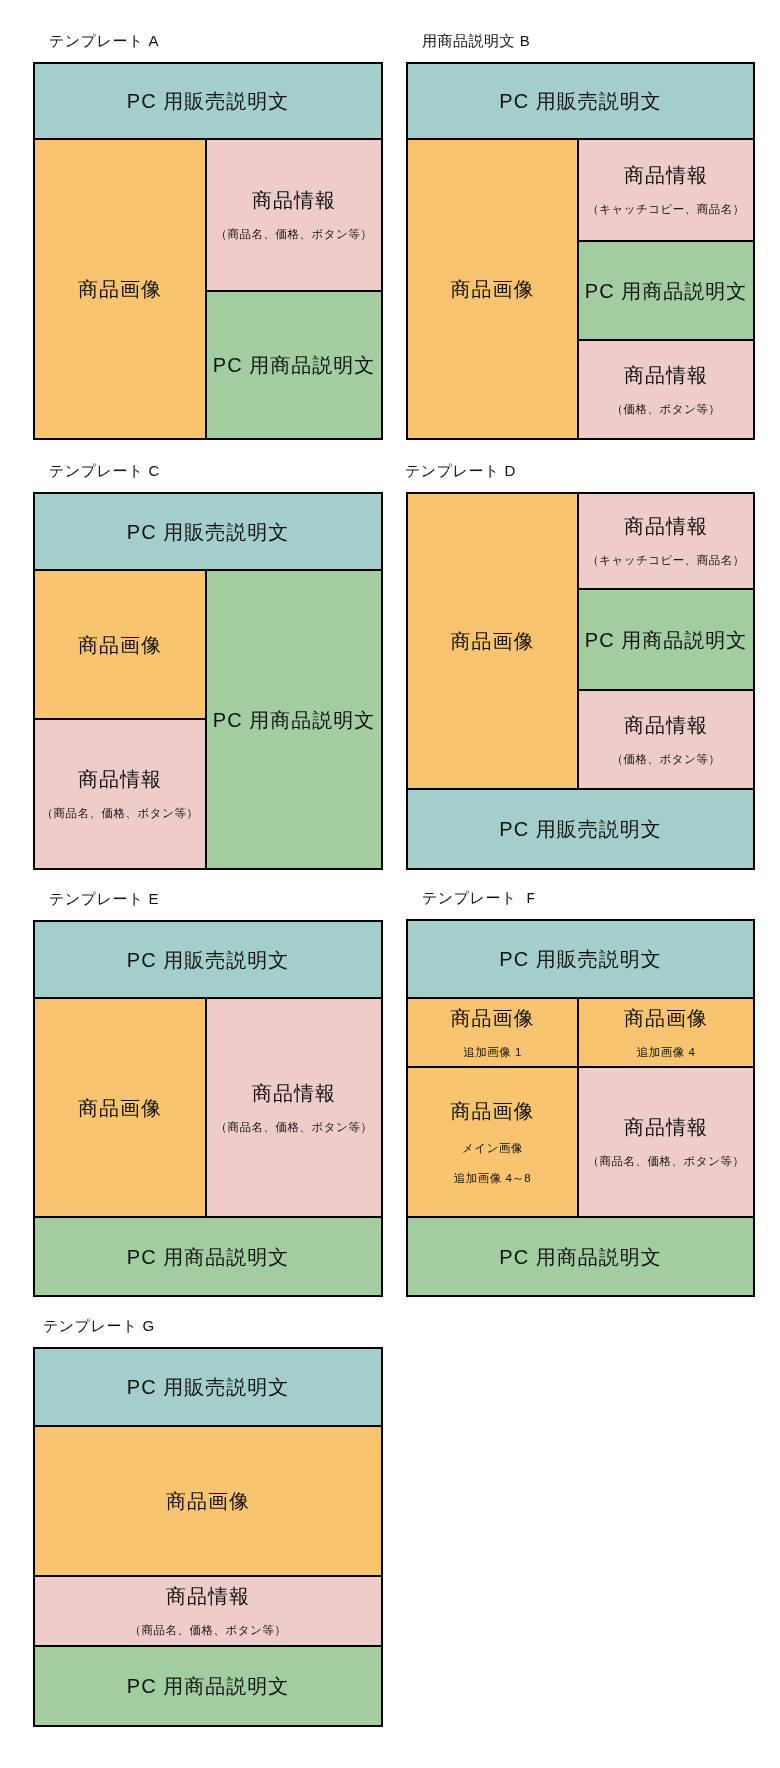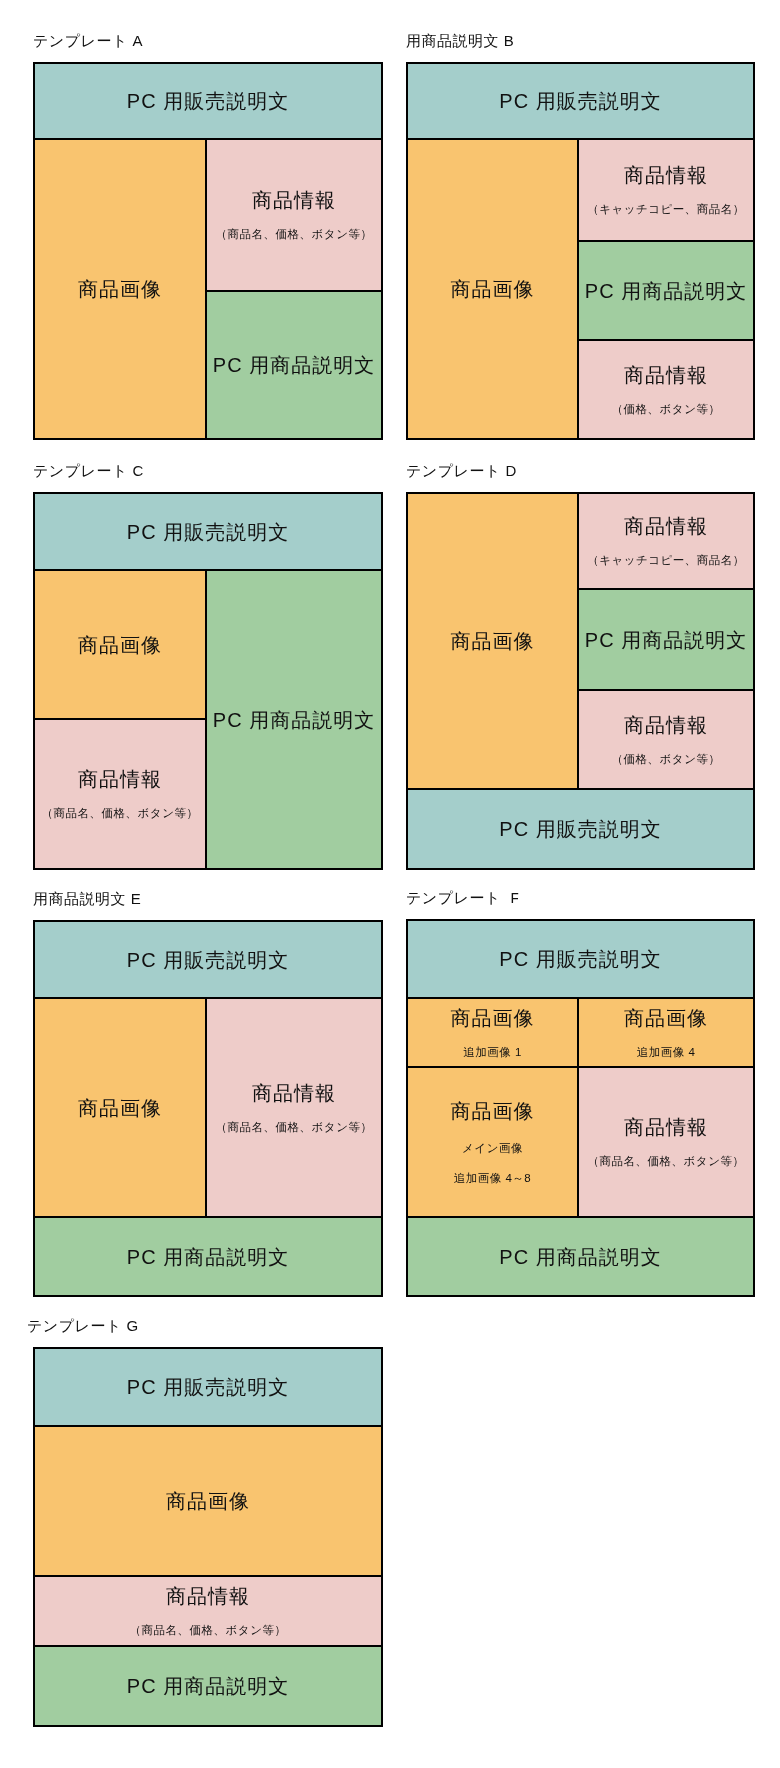--- a/index.html
+++ b/index.html
@@ -1,18 +1,18 @@
 <!DOCTYPE html>
 <html><head>
 <meta charset="utf-8">
 <style>
   html,body{margin:0;padding:0;background:#ffffff;}
   body{font-family:"Liberation Sans","DejaVu Sans",sans-serif;color:#111111;}
   #canvas{position:relative;width:780px;height:1768px;background:#ffffff;overflow:hidden;}
-  .tpl-title{position:absolute;font-size:15px;letter-spacing:0.5px;color:#111111;white-space:nowrap;}
+  .tpl-title{position:absolute;font-size:15px;letter-spacing:0.5px;color:#111111;white-space:nowrap;margin-left:16px;}
   .block{
     position:absolute;
     border:2px solid #000000;
     box-sizing:border-box;
     display:flex;flex-direction:column;align-items:center;justify-content:center;
     text-align:center;
   }
   .label{font-size:20px;line-height:1.3;letter-spacing:1px;}
   .sublabel{font-size:11.5px;line-height:1.35;margin-top:14px;letter-spacing:0.5px;}
   .sublabel.gap{margin-top:17px;}
@@ -60,39 +60,39 @@
     <div class="block" style="left: 33px; top: 569px; width: 174px; height: 151px; background: rgb(249, 196, 111); border-color: rgb(0, 0, 0);">
       <div class="label">商品画像</div>
     </div>
     <div class="block" style="left: 33px; top: 718px; width: 174px; height: 152px; background: rgb(238, 204, 201); border-color: rgb(0, 0, 0);">
       <div class="label">商品情報</div>
       <div class="sublabel">（商品名、価格、ボタン等）</div>
     </div>
     <div class="block" style="left: 205px; top: 569px; width: 178px; height: 301px; background: rgb(161, 205, 160); border-color: rgb(0, 0, 0);">
       <div class="label">PC 用商品説明文</div>
     </div>
-    <div class="tpl-title" style="left: 406px; top: 462px; text-align: center;">テンプレート D</div>
+    <div class="tpl-title" style="left: 389px; top: 462px; text-align: center;">テンプレート D</div>
     <div class="block" style="left: 406px; top: 492px; width: 173px; height: 298px; background: rgb(249, 196, 111); border-color: rgb(0, 0, 0);">
       <div class="label">商品画像</div>
     </div>
     <div class="block" style="left: 577px; top: 492px; width: 178px; height: 98px; background: rgb(238, 204, 201); border-color: rgb(0, 0, 0);">
       <div class="label">商品情報</div>
       <div class="sublabel">（キャッチコピー、商品名）</div>
     </div>
     <div class="block" style="left: 577px; top: 588px; width: 178px; height: 103px; background: rgb(161, 205, 160); border-color: rgb(0, 0, 0);">
       <div class="label">PC 用商品説明文</div>
     </div>
     <div class="block" style="left: 577px; top: 689px; width: 178px; height: 101px; background: rgb(238, 204, 201); border-color: rgb(0, 0, 0);">
       <div class="label">商品情報</div>
       <div class="sublabel">（価格、ボタン等）</div>
     </div>
     <div class="block" style="left: 406px; top: 788px; width: 349px; height: 82px; background: rgb(164, 206, 203); border-color: rgb(0, 0, 0);">
       <div class="label">PC 用販売説明文</div>
     </div>
-    <div class="tpl-title" style="left: 33px; top: 890px;">用商品説明文 E</div>
+    <div class="tpl-title" style="left: 33px; top: 890px;">テンプレート E</div>
     <div class="block" style="left: 33px; top: 920px; width: 350px; height: 79px; background: rgb(164, 206, 203); border-color: rgb(0, 0, 0);">
       <div class="label">PC 用販売説明文</div>
     </div>
     <div class="block" style="left: 33px; top: 997px; width: 174px; height: 221px; background: rgb(249, 196, 111); border-color: rgb(0, 0, 0);">
       <div class="label">商品画像</div>
     </div>
     <div class="block" style="left: 205px; top: 997px; width: 178px; height: 221px; background: rgb(238, 204, 201); border-color: rgb(0, 0, 0);">
       <div class="label">商品情報</div>
       <div class="sublabel">（商品名、価格、ボタン等）</div>
     </div>

